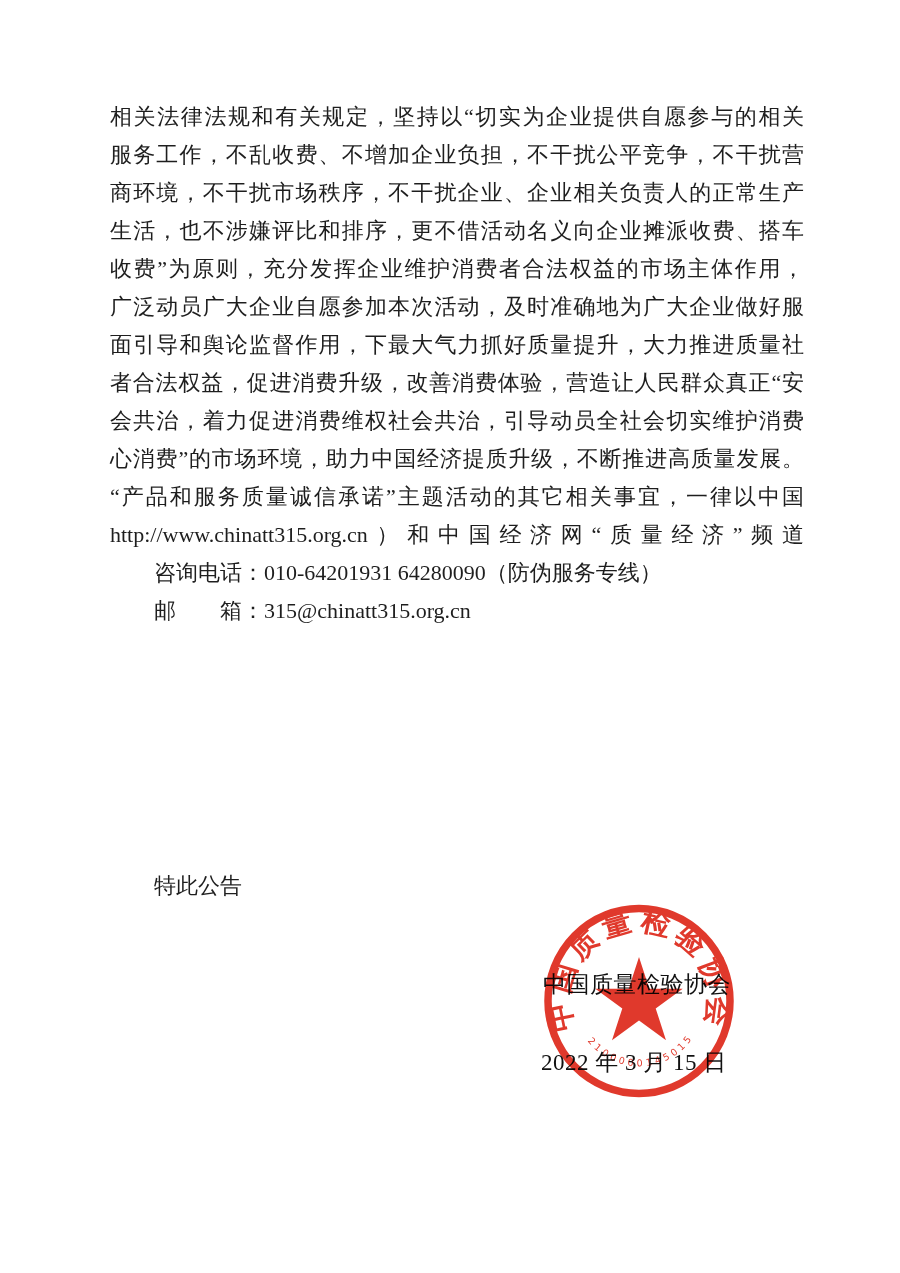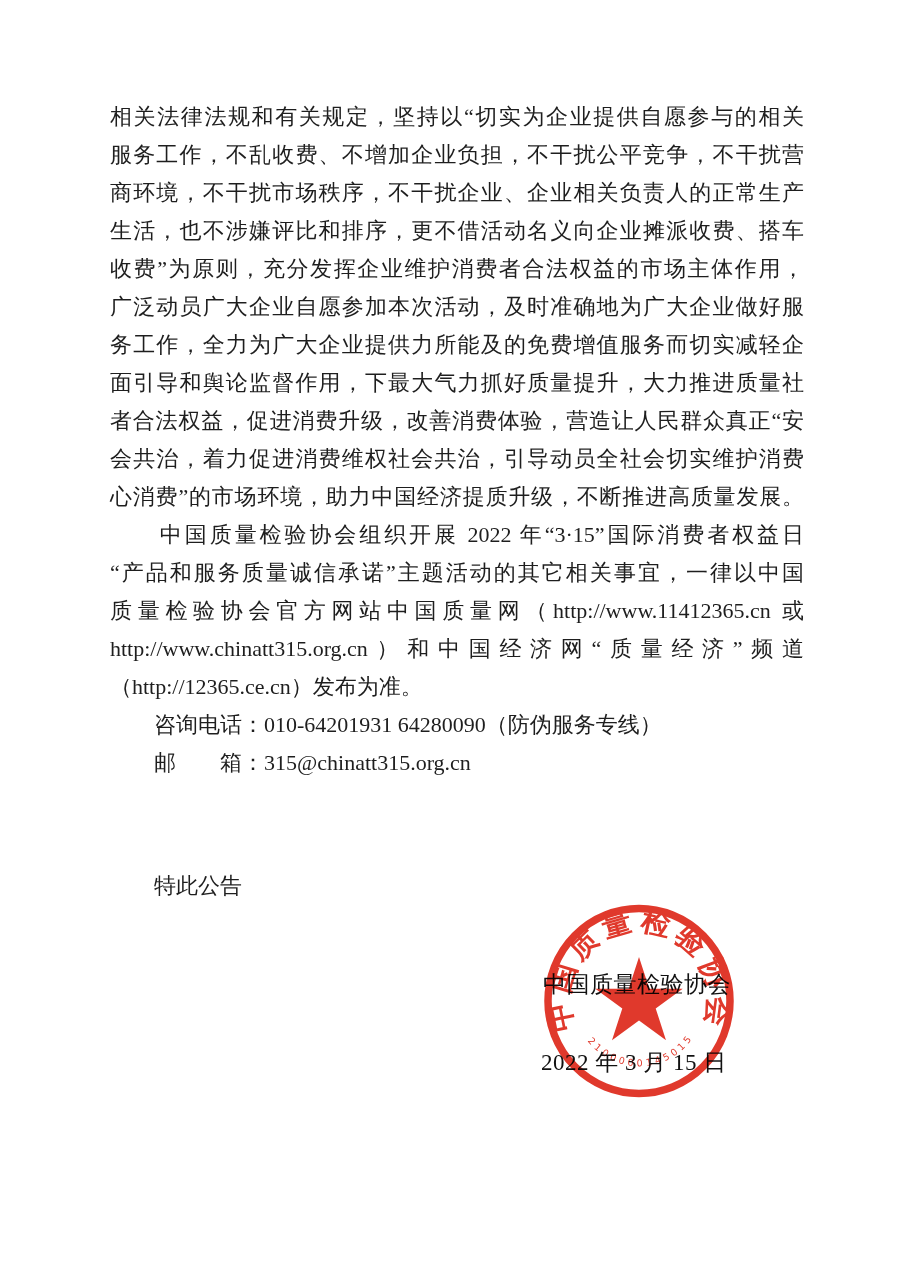--- a/index.html
+++ b/index.html
@@ -91,30 +91,26 @@
 
 <div class="page">
 
   <div class="body-lines">
       <div class="line j">相关法律法规和有关规定，坚持以“切实为企业提供自愿参与的相关</div>
       <div class="line j">服务工作，不乱收费、不增加企业负担，不干扰公平竞争，不干扰营</div>
       <div class="line j">商环境，不干扰市场秩序，不干扰企业、企业相关负责人的正常生产</div>
       <div class="line j">生活，也不涉嫌评比和排序，更不借活动名义向企业摊派收费、搭车</div>
       <div class="line j">收费”为原则，充分发挥企业维护消费者合法权益的市场主体作用，</div>
       <div class="line j">广泛动员广大企业自愿参加本次活动，及时准确地为广大企业做好服</div>
-      <div class="line j">务工作，全力为广大企业提供力所能及的免费增值服务而切实减轻企</div>
       <div class="line j">面引导和舆论监督作用，下最大气力抓好质量提升，大力推进质量社</div>
       <div class="line j">者合法权益，促进消费升级，改善消费体验，营造让人民群众真正“安</div>
       <div class="line j">会共治，着力促进消费维权社会共治，引导动员全社会切实维护消费</div>
       <div class="line j">心消费”的市场环境，助力中国经济提质升级，不断推进高质量发展。</div>
-      <div class="line j">　　中国质量检验协会组织开展 2022 年“3·15”国际消费者权益日</div>
       <div class="line j">“产品和服务质量诚信承诺”主题活动的其它相关事宜，一律以中国</div>
-      <div class="line j">质量检验协会官方网站中国质量网（http://www.11412365.cn 或</div>
       <div class="line j">http://www.chinatt315.org.cn）和中国经济网“质量经济”频道</div>
-      <div class="line">（http://12365.ce.cn）发布为准。</div>
       <div class="line">　　咨询电话：010-64201931 64280090（防伪服务专线）</div>
       <div class="line">　　邮　　箱：315@chinatt315.org.cn</div>
     </div>
 
   <div class="closing">　　特此公告</div>
 
   <div class="sig-org">中国质量检验协会</div>
 
   <div class="sig-date">2022 年 3 月 15 日</div>
 

